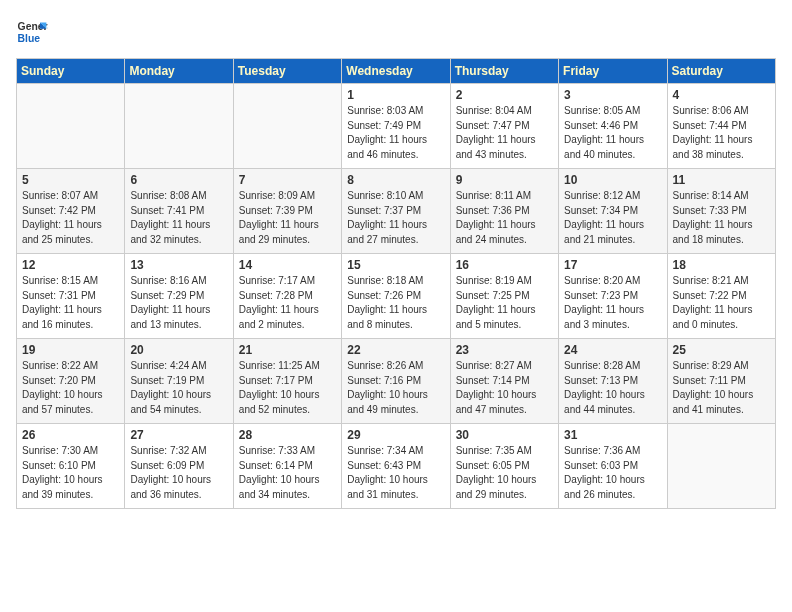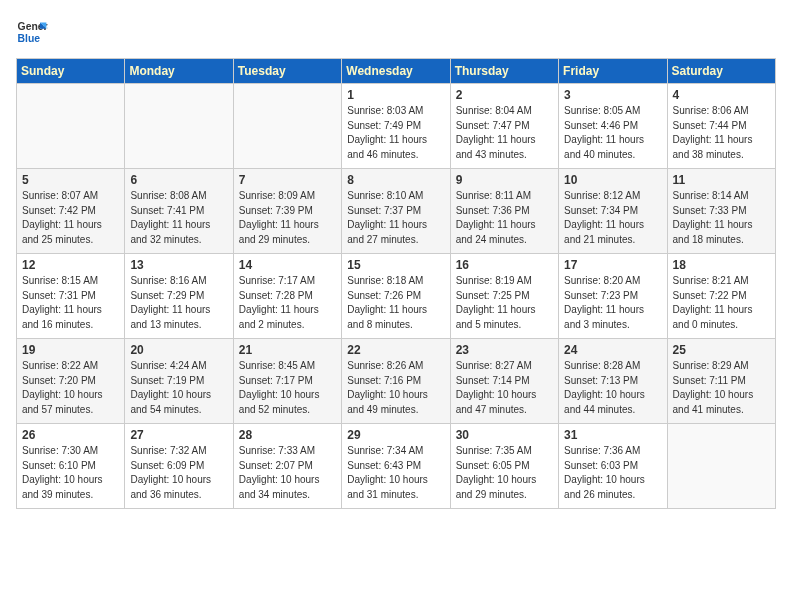--- a/index.html
+++ b/index.html
@@ -252,21 +252,21 @@
         </td>
         <td>
           <div class="day-num">20</div>
           <div class="cell-text">Sunrise: 4:24 AM</div>
           <div class="cell-text">Sunset: 7:19 PM</div>
           <div class="cell-text">Daylight: 10 hours</div>
           <div class="cell-text">and 54 minutes.</div>
         </td>
         <td>
           <div class="day-num">21</div>
-          <div class="cell-text">Sunrise: 8:45 AM</div>
+          <div class="cell-text">Sunrise: 11:25 AM</div>
           <div class="cell-text">Sunset: 7:17 PM</div>
           <div class="cell-text">Daylight: 10 hours</div>
           <div class="cell-text">and 52 minutes.</div>
         </td>
         <td>
           <div class="day-num">22</div>
           <div class="cell-text">Sunrise: 8:26 AM</div>
           <div class="cell-text">Sunset: 7:16 PM</div>
           <div class="cell-text">Daylight: 10 hours</div>
           <div class="cell-text">and 49 minutes.</div>
@@ -304,21 +304,21 @@
         <td>
           <div class="day-num">27</div>
           <div class="cell-text">Sunrise: 7:32 AM</div>
           <div class="cell-text">Sunset: 6:09 PM</div>
           <div class="cell-text">Daylight: 10 hours</div>
           <div class="cell-text">and 36 minutes.</div>
         </td>
         <td>
           <div class="day-num">28</div>
           <div class="cell-text">Sunrise: 7:33 AM</div>
-          <div class="cell-text">Sunset: 2:07 PM</div>
+          <div class="cell-text">Sunset: 6:14 PM</div>
           <div class="cell-text">Daylight: 10 hours</div>
           <div class="cell-text">and 34 minutes.</div>
         </td>
         <td>
           <div class="day-num">29</div>
           <div class="cell-text">Sunrise: 7:34 AM</div>
           <div class="cell-text">Sunset: 6:43 PM</div>
           <div class="cell-text">Daylight: 10 hours</div>
           <div class="cell-text">and 31 minutes.</div>
         </td>

